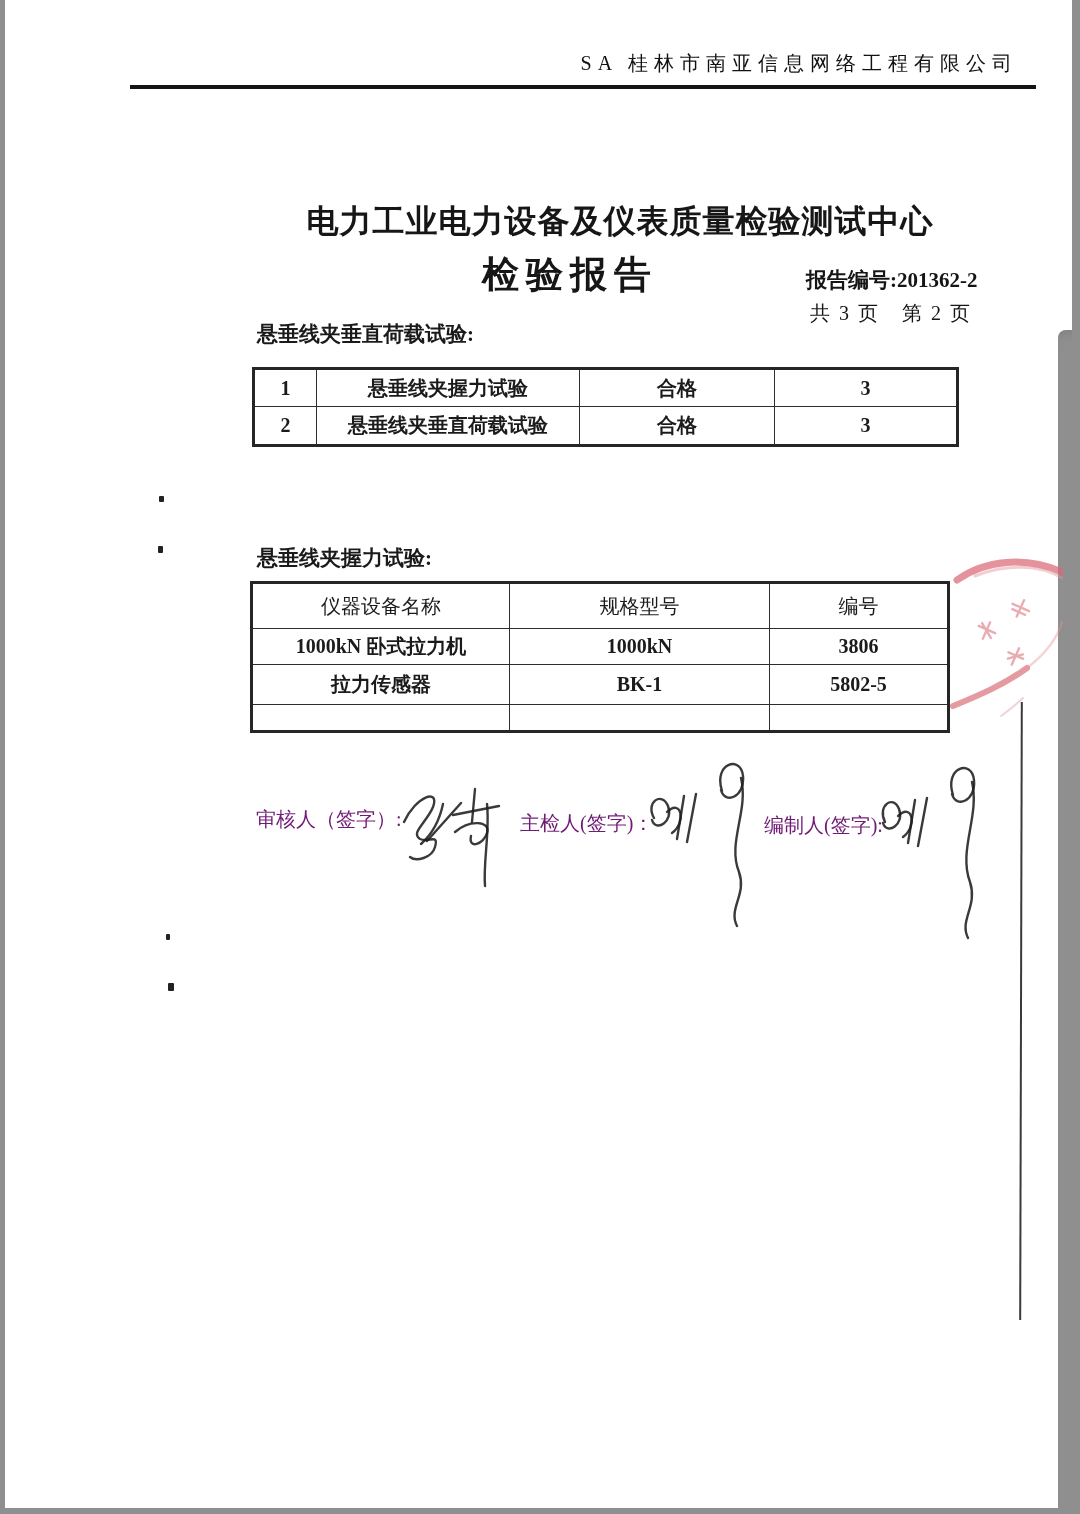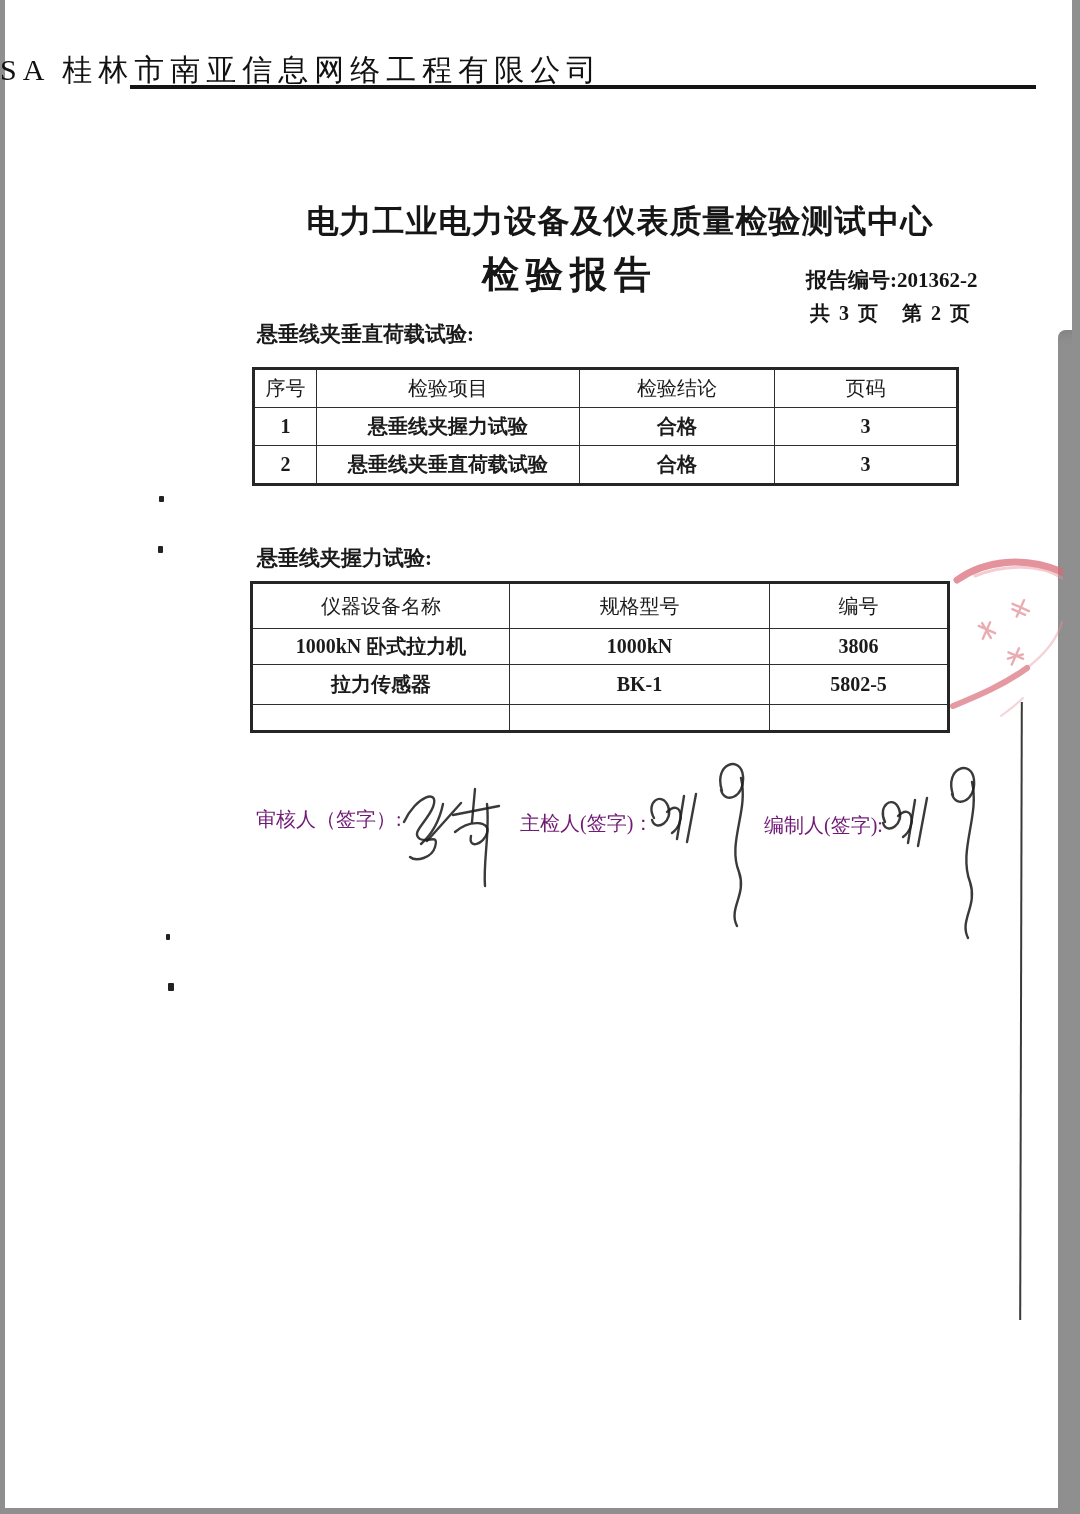--- a/index.html
+++ b/index.html
@@ -24,21 +24,22 @@
                       background: #8f8f8f; border-top-left-radius: 8px; border-bottom-left-radius: 0;
                       box-shadow: -1px 10px 8px -6px rgba(120,120,120,.5) inset; }
   .edge-bottom { left: 0; top: 1508px; width: 1080px; height: 6px; background: #8f8f8f; }
   .page-shadow-line { left: 1020px; top: 702px; width: 2px; height: 618px;
                       background: #3a3a3a; transform: rotate(0.15deg); }
   .speck { background: #222; border-radius: 1px; }
 
   
   .company {
     left: 0; right: 62px; top: 50px;
-    font-size: 30px;
+    text-align: right;
+    font-size: 20px;
     letter-spacing: 6px;
     color: #111;
     white-space: nowrap;
   }
   .header-rule { left: 130px; top: 85px; width: 906px; height: 4px; background: #141414; }
 
   
   .title-main {
     left: 260px; top: 200px; width: 720px;
     text-align: center;
@@ -49,21 +50,21 @@
   }
   .title-sub {
     left: 250px; top: 250px; width: 640px;
     text-align: center;
     font-size: 37px; font-weight: bold;
     letter-spacing: 7px;
     color: #161616;
     white-space: nowrap;
   }
   .report-no { left: 806px; top: 266px; font-size: 21px; font-weight: bold; white-space: nowrap; color: #151515; }
-  .pagination { left: 810px; top: 300px; font-size: 20px; font-weight: bold; letter-spacing: 2px; white-space: nowrap; color: #151515; }
+  .pagination { left: 810px; top: 300px; font-size: 20px; font-weight: normal; letter-spacing: 2px; white-space: nowrap; color: #151515; }
 
   .section-label { font-size: 21px; font-weight: 600; color: #1a1a1a; white-space: nowrap; }
   .label-items { left: 257px; top: 320px; }
   .label-instruments { left: 257px; top: 544px; }
 
   
   table.doc-table {
     border-collapse: collapse;
     table-layout: fixed;
     border: 3px solid #262626;
@@ -118,26 +119,20 @@
   <div class="abs section-label label-items">悬垂线夹垂直荷载试验:</div>
 
   <table class="abs doc-table t1">
     <colgroup>
         <col style="width:63px">
         <col style="width:263px">
         <col style="width:195px">
         <col style="width:183px">
       </colgroup>
     <tbody>
-        <tr style="height:39px">
-      <td>序号</td>
-      <td>检验项目</td>
-      <td>检验结论</td>
-      <td>页码</td>
-    </tr>
     <tr style="height:38px">
       <td class="bold">1</td>
       <td class="bold cell-left">悬垂线夹握力试验</td>
       <td class="bold">合格</td>
       <td class="bold">3</td>
     </tr>
     <tr style="height:39px">
       <td class="bold">2</td>
       <td class="bold cell-left">悬垂线夹垂直荷载试验</td>
       <td class="bold">合格</td>

